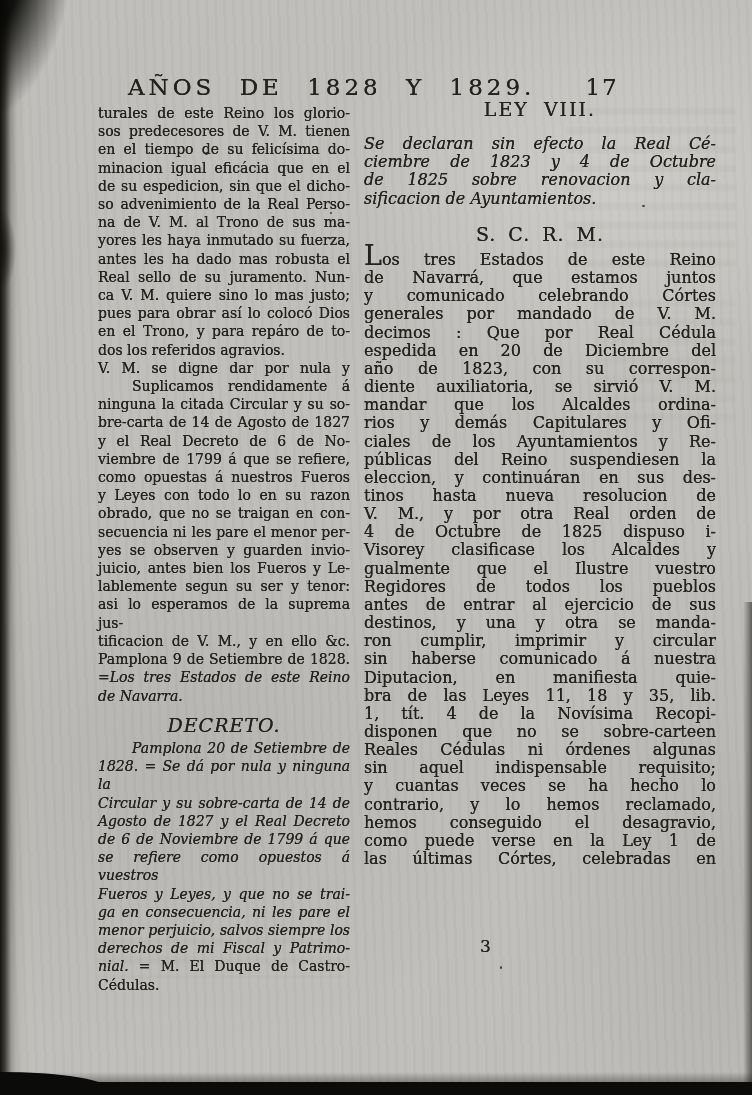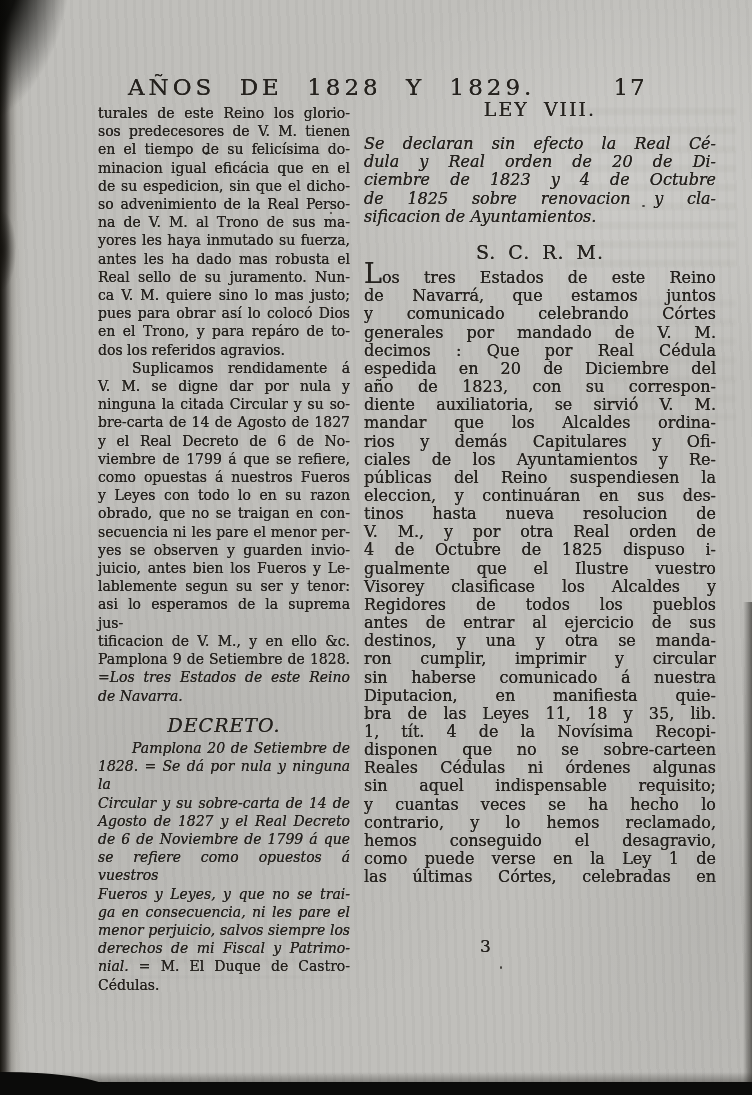--- a/index.html
+++ b/index.html
@@ -39,21 +39,21 @@
   .bottom-shade{position:absolute;left:0;right:0;bottom:13px;height:10px;
     background:linear-gradient(0deg,rgba(20,18,14,.35),rgba(0,0,0,0));}
   .dot{position:absolute;border-radius:50%;background:rgba(30,28,24,.8);}
   .d1{left:205px;top:152px;width:3px;height:3px;}
   .d2{left:330px;top:212px;width:2px;height:2px;}
   .d3{left:642px;top:205px;width:3px;height:2px;}
   .d4{left:500px;top:966px;width:2px;height:3px;}
   
   .header{position:absolute;top:74px;left:128px;display:flex;align-items:baseline;
     font-size:23px;letter-spacing:4px;word-spacing:13px;text-shadow:0 0 .5px currentColor;}
-  .hpage{margin-left:78px;letter-spacing:2px;word-spacing:0;}
+  .hpage{margin-left:50px;letter-spacing:2px;word-spacing:0;}
   
   .col{position:absolute;text-shadow:0 0 .45px currentColor;}
   .col-left{left:98px;top:104px;width:252px;font-size:14px;line-height:18.2px;}
   .col-right{left:364px;top:88px;width:352px;font-size:16px;line-height:18.15px;}
   .line{text-align:justify;text-align-last:justify;white-space:normal;}
   .line.end{text-align-last:left;}
   .it{font-style:italic;}
   .rm{font-style:normal;}
   .col-heading{text-align:center;text-align-last:center;font-size:19px;letter-spacing:2px;}
   [data-name="ley-viii-heading"]{margin-top:12px;margin-bottom:17px;word-spacing:7px;}
@@ -88,22 +88,22 @@
         <div class="line" data-name="text-line">na de V. M. al Trono de sus ma-</div>
         <div class="line" data-name="text-line">yores les haya inmutado su fuerza,</div>
         <div class="line" data-name="text-line">antes les ha dado mas robusta el</div>
         <div class="line" data-name="text-line">Real sello de su juramento. Nun-</div>
         <div class="line" data-name="text-line">ca V. M. quiere sino lo mas justo;</div>
         <div class="line" data-name="text-line">pues para obrar así lo colocó Dios</div>
         <div class="line" data-name="text-line">en el Trono, y para repáro de to-</div>
         <div class="line end" data-name="text-line">dos los referidos agravios.</div>
       </div>
       <div class="para" data-name="paragraph">
+        <div class="line" data-name="text-line">V. M. se digne dar por nula y</div>
         <div class="line" data-name="text-line" style="padding-left: 34px;">Suplicamos rendidamente á</div>
-        <div class="line" data-name="text-line">V. M. se digne dar por nula y</div>
         <div class="line" data-name="text-line">ninguna la citada Circular y su so-</div>
         <div class="line" data-name="text-line">bre-carta de 14 de Agosto de 1827</div>
         <div class="line" data-name="text-line">y el Real Decreto de 6 de No-</div>
         <div class="line" data-name="text-line">viembre de 1799 á que se refiere,</div>
         <div class="line" data-name="text-line">como opuestas á nuestros Fueros</div>
         <div class="line" data-name="text-line">y Leyes con todo lo en su razon</div>
         <div class="line" data-name="text-line">obrado, que no se traigan en con-</div>
         <div class="line" data-name="text-line">secuencia ni les pare el menor per-</div>
         <div class="line" data-name="text-line">yes se observen y guarden invio-</div>
         <div class="line" data-name="text-line">juicio, antes bien los Fueros y Le-</div>
@@ -127,21 +127,20 @@
         <div class="line it" data-name="text-line">menor perjuicio, salvos siempre los</div>
         <div class="line it" data-name="text-line">derechos de mi Fiscal y Patrimo-</div>
         <div class="line it" data-name="text-line"><span class="it" data-name="text-segment">nial. = </span><span class="rm" data-name="text-segment">M. El Duque de Castro-</span></div>
         <div class="line end it" data-name="text-line"><span class="rm" data-name="text-segment">Cédulas.</span></div>
       </div>
     </div>
   <div class="col col-right" data-name="right-text-column">
       <div class="col-heading" data-name="ley-viii-heading">LEY VIII.</div>
       <div class="para" data-name="paragraph">
         <div class="line it" data-name="text-line">Se declaran sin efecto la Real Cé-</div>
-        <div class="line it" data-name="text-line">dula y Real orden de 20 de Di-</div>
         <div class="line it" data-name="text-line">ciembre de 1823 y 4 de Octubre</div>
         <div class="line it" data-name="text-line">de 1825 sobre renovacion y cla-</div>
         <div class="line end it" data-name="text-line">sificacion de Ayuntamientos.</div>
       </div>
       <div class="col-heading" data-name="scrm-heading">S. C. R. M.</div>
       <div class="para" data-name="paragraph">
         <div class="line" data-name="text-line"><span class="initial" data-name="initial-capital">L</span>os tres Estados de este Reino</div>
         <div class="line" data-name="text-line">de Navarrá, que estamos juntos</div>
         <div class="line" data-name="text-line">y comunicado celebrando Córtes</div>
         <div class="line" data-name="text-line">generales por mandado de V. M.</div>
@@ -150,22 +149,22 @@
         <div class="line" data-name="text-line">año de 1823, con su correspon-</div>
         <div class="line" data-name="text-line">diente auxiliatoria, se sirvió V. M.</div>
         <div class="line" data-name="text-line">mandar que los Alcaldes ordina-</div>
         <div class="line" data-name="text-line">rios y demás Capitulares y Ofi-</div>
         <div class="line" data-name="text-line">ciales de los Ayuntamientos y Re-</div>
         <div class="line" data-name="text-line">públicas del Reino suspendiesen la</div>
         <div class="line" data-name="text-line">eleccion, y continuáran en sus des-</div>
         <div class="line" data-name="text-line">tinos hasta nueva resolucion de</div>
         <div class="line" data-name="text-line">V. M., y por otra Real orden de</div>
         <div class="line" data-name="text-line">4 de Octubre de 1825 dispuso i-</div>
+        <div class="line" data-name="text-line">Visorey clasificase los Alcaldes y</div>
         <div class="line" data-name="text-line">gualmente que el Ilustre vuestro</div>
-        <div class="line" data-name="text-line">Visorey clasificase los Alcaldes y</div>
         <div class="line" data-name="text-line">Regidores de todos los pueblos</div>
         <div class="line" data-name="text-line">antes de entrar al ejercicio de sus</div>
         <div class="line" data-name="text-line">destinos, y una y otra se manda-</div>
         <div class="line" data-name="text-line">ron cumplir, imprimir y circular</div>
         <div class="line" data-name="text-line">sin haberse comunicado á nuestra</div>
         <div class="line" data-name="text-line">Diputacion, en manifiesta quie-</div>
         <div class="line" data-name="text-line">bra de las Leyes 11, 18 y 35, lib.</div>
         <div class="line" data-name="text-line">1, tít. 4 de la Novísima Recopi-</div>
         <div class="line" data-name="text-line">disponen que no se sobre-carteen</div>
         <div class="line" data-name="text-line">Reales Cédulas ni órdenes algunas</div>

